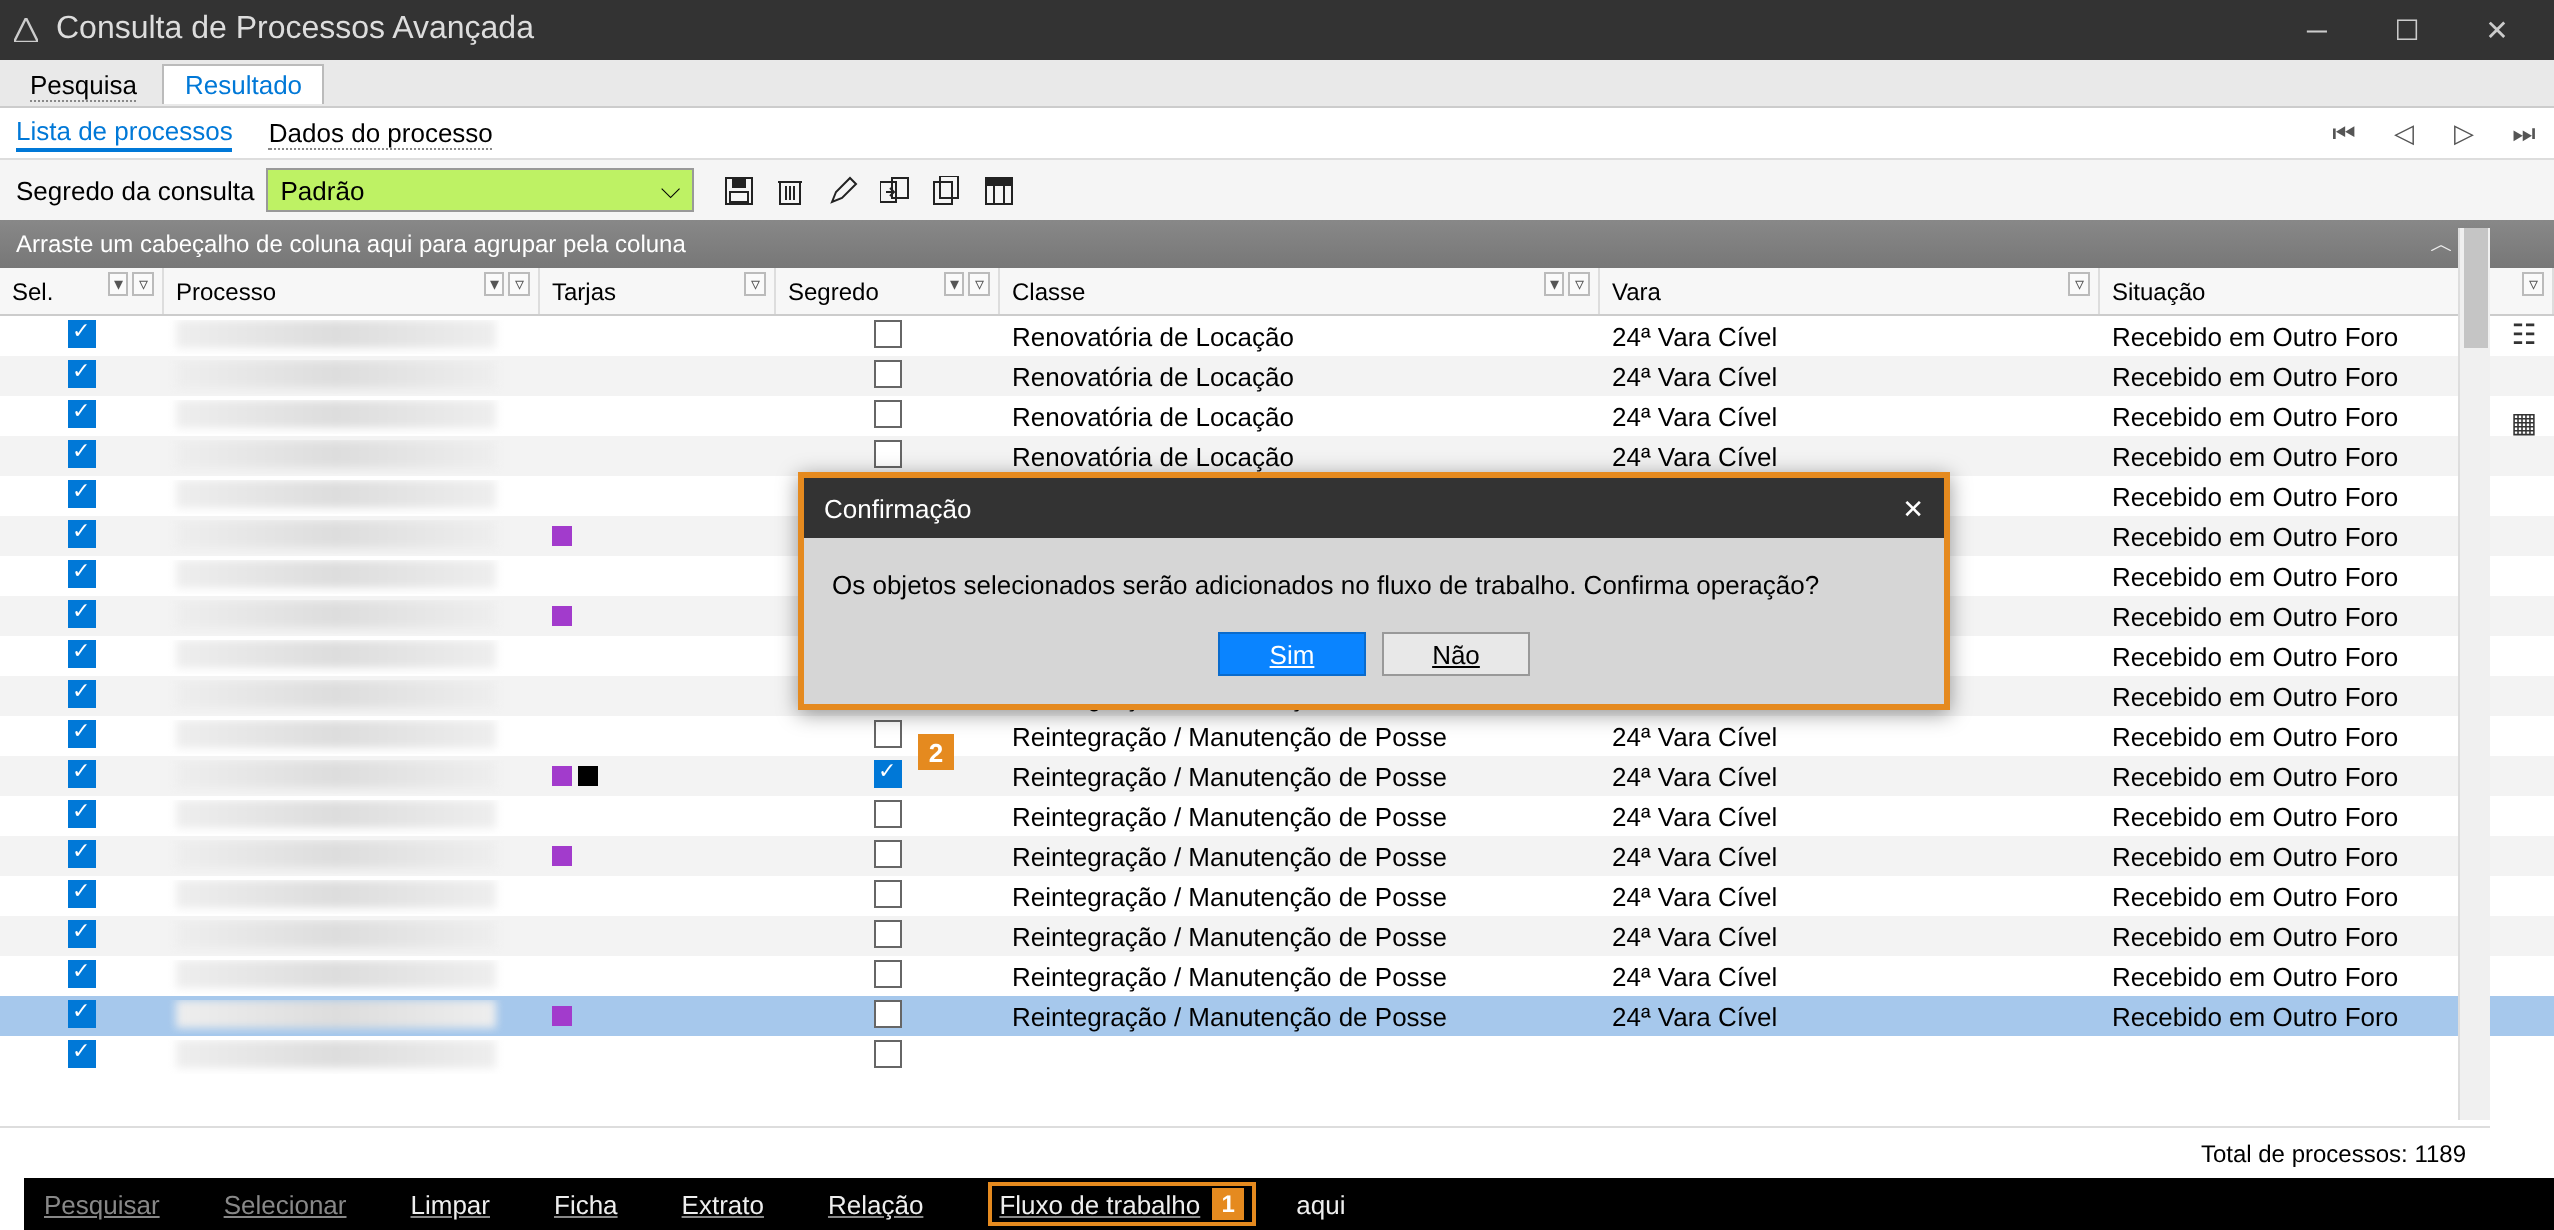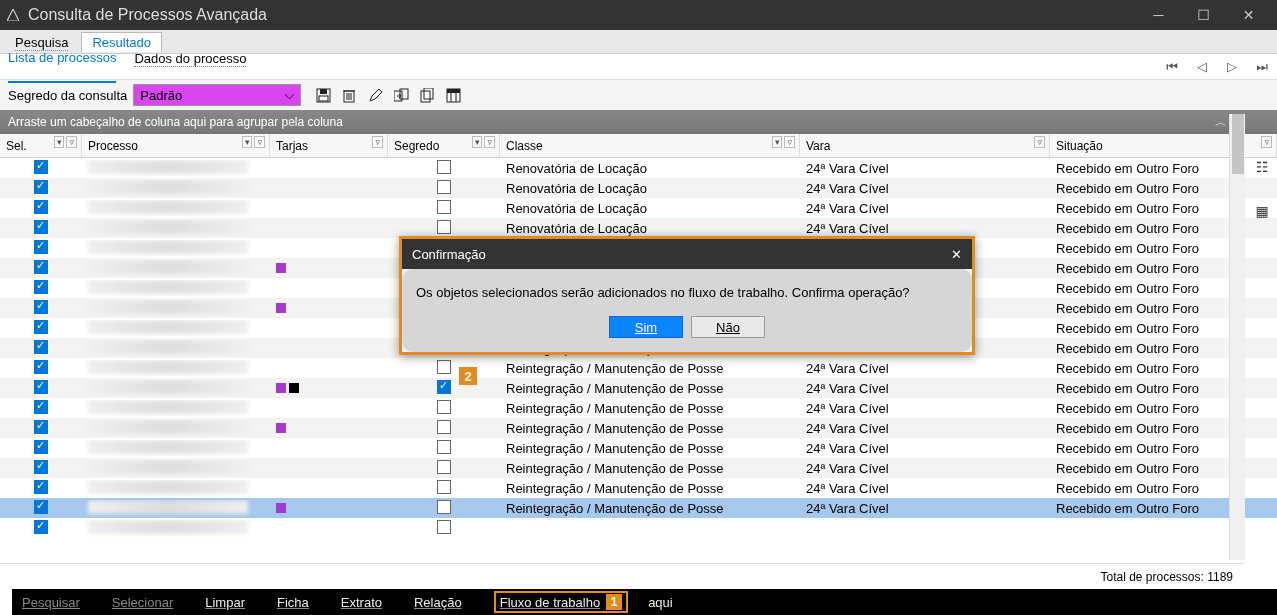--- a/index.html
+++ b/index.html
@@ -13,30 +13,30 @@
 .win-btn { width: 45px; height: 100%; display: flex; align-items: center; justify-content: center; color: #ccc; font-size: 14px; }
 
 
 .maintabs { height: 24px; background: #e9e9e9; border-bottom: 1px solid #ccc; display: flex; align-items: center; padding-left: 4px; }
 .maintab { padding: 2px 10px; border: 1px solid transparent; border-bottom: none; margin-right: 2px; cursor: pointer; }
 .maintab.active { background: #fff; border-color: #bbb; color: #0078d7; }
 .maintab .u { border-bottom: 1px dotted #888; }
 
 
 .subrow { height: 26px; background: #fff; display: flex; align-items: center; padding-left: 8px; border-bottom: 1px solid #ddd; }
-.subtab { margin-right: 18px; padding-bottom: 16px; cursor: pointer; }
+.subtab { margin-right: 18px; padding-bottom: 1px; cursor: pointer; }
 .subtab.active { color: #0078d7; border-bottom: 2px solid #0078d7; }
 .subtab .u { border-bottom: 1px dotted #888; }
 .subrow .spacer { flex: 1; }
 .navicon { width: 26px; height: 20px; display: flex; align-items: center; justify-content: center; color: #555; margin: 0 2px; cursor: pointer; }
 
 
 .filterrow { height: 30px; background: #f5f5f5; display: flex; align-items: center; padding: 0 8px; gap: 6px; }
 .filterrow label { font-size: 13px; }
-.combo { display: flex; align-items: center; border: 1px solid #999; background: #d946ef; height: 22px; width: 168px; padding: 0 6px; justify-content: space-between; margin-right: 6px; }
+.combo { display: flex; align-items: center; border: 1px solid #999; background: #bef264; height: 22px; width: 214px; padding: 0 6px; justify-content: space-between; margin-right: 6px; }
 .tbtn { width: 20px; height: 20px; display: flex; align-items: center; justify-content: center; color: #222; cursor: pointer; }
 
 
 .grouphint { height: 24px; background: linear-gradient(#888, #777); color: #fff; font-size: 12px; display: flex; align-items: center; padding-left: 8px; position: relative; }
 .chevup { position:absolute; right:50px; color:#eee; font-size:12px; }
 
 
 .rightrail { position: absolute; right: 4px; top: 154px; width: 22px; }
 .rightrail .ri { width: 18px; height: 18px; margin: 4px auto; color: #333; display:flex; align-items:center; justify-content:center; font-size:14px; }
 
@@ -76,21 +76,21 @@
 .bottombar .bitem { cursor:pointer; }
 .bottombar .dim { color:#888; }
 .bottombar .u { text-decoration: underline; text-decoration-color:#888; }
 .fluxwrap { border:2px solid #e58a1f; padding:1px 4px; display:flex; align-items:center; gap:6px; }
 .badge { background:#e58a1f; color:#fff; width:16px; height:16px; display:flex; align-items:center; justify-content:center; font-size:12px; font-weight:bold; }
 
 
 .dialog { position:absolute; left:399px; top:236px; width:576px; border:3px solid #e58a1f; box-shadow:0 2px 10px rgba(0,0,0,.4); }
 .dlg-title { height:30px; background:#333; color:#fff; display:flex; align-items:center; padding:0 10px; font-size:13px; }
 .dlg-title .spacer { flex:1; }
-.dlg-body { background:#d6d6d6; padding:16px 14px 14px; font-size:13px;border-radius:11px; }
+.dlg-body { background:#d6d6d6; padding:16px 14px 14px; font-size:13px; }
 .dlg-msg { margin-bottom:16px; }
 .dlg-btns { display:flex; justify-content:center; gap:8px; }
 .dlg-btn { width:74px; height:22px; display:flex; align-items:center; justify-content:center; font-size:13px; border:1px solid #999; }
 .dlg-btn.primary { background:#0a84ff; border-color:#0a6bcc; color:#fff; }
 .dlg-btn.secondary { background:#e8e8e8; }
 .badge2 { position:absolute; left:459px; top:367px; background:#e58a1f; color:#fff; width:18px; height:18px; display:flex; align-items:center; justify-content:center; font-weight:bold; font-size:13px; z-index:5; }
 .vscroll { position:absolute; right:32px; top:114px; width:16px; height:446px; background:#f0f0f0; border-left:1px solid #ddd; }
 .vthumb { position:absolute; top:0; left:2px; width:12px; height:60px; background:#c5c5c5; }
 
 </style>

